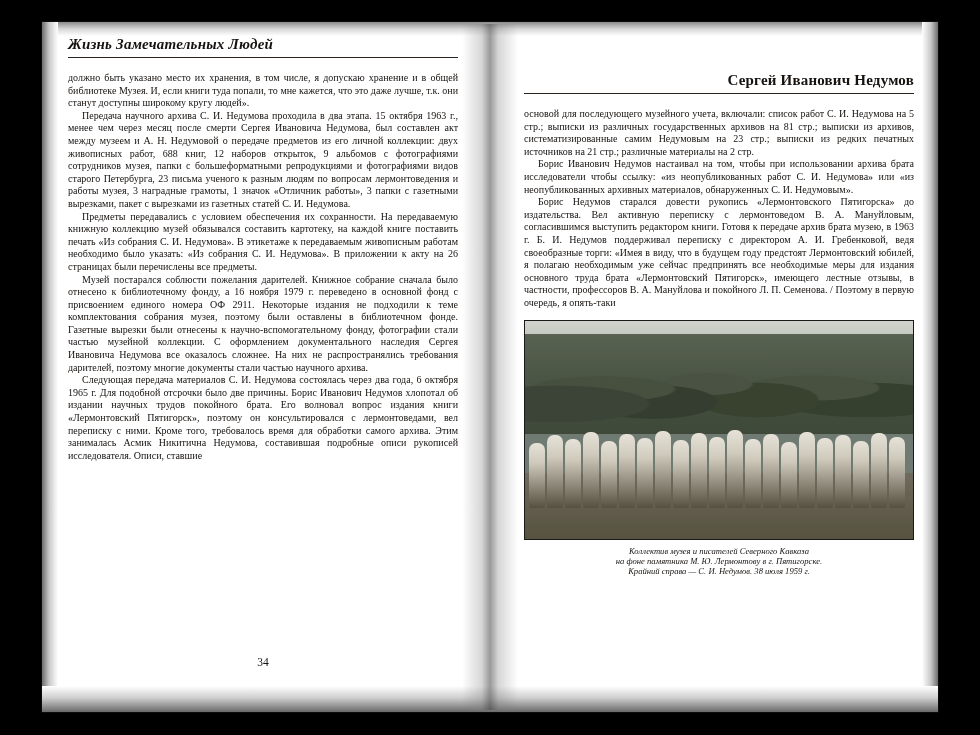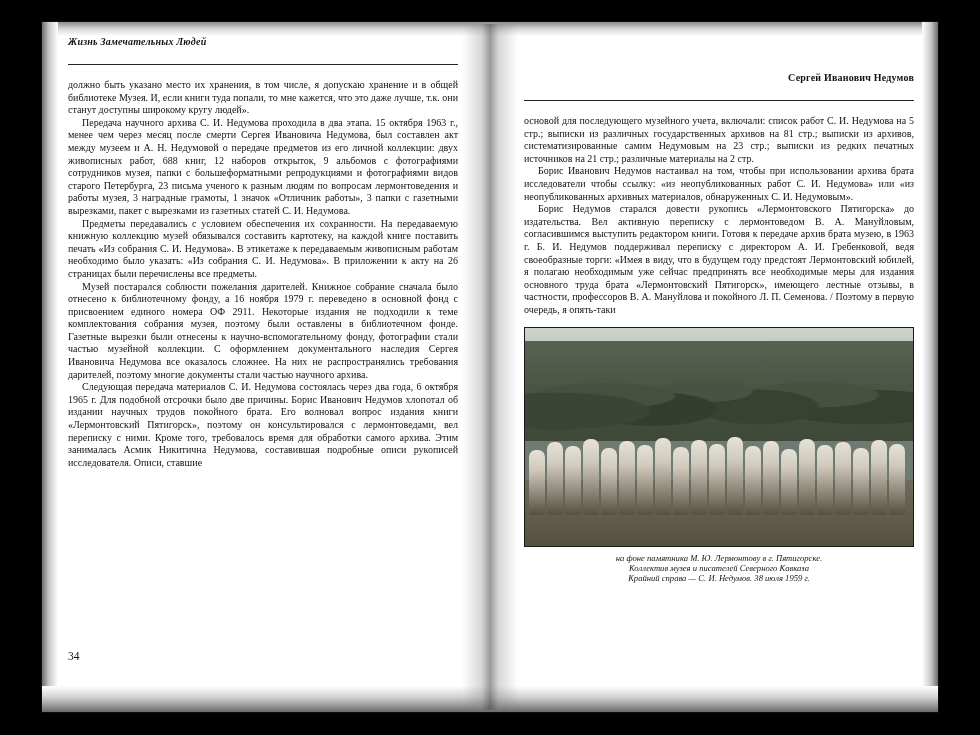--- a/index.html
+++ b/index.html
@@ -78,25 +78,25 @@
   .page {
     position: absolute;
     top: 36px;
     height: 646px;
     color: #16120f;
   }
   .page-left { left: 68px;  width: 390px; }
   .page-right { left: 524px; width: 390px; margin-top: 36px; }
 
   .running-head {
-    font-size: 10px;
+    font-size: 15px;
     font-style: italic;
     font-weight: bold;
     letter-spacing: 0.2px;
-    padding-bottom: 17px;
+    padding-bottom: 4px;
     border-bottom: 1.2px solid #2a2420;
     margin-bottom: 14px;
     white-space: nowrap;
   }
   .running-head.left { text-align: left; }
   .running-head.right { text-align: right; font-style: normal; }
 
   .col {
     font-size: 10px;
     line-height: 12.6px;
@@ -105,23 +105,23 @@
     hyphens: auto;
   }
   .col p {
     margin: 0;
     text-indent: 14px;
   }
   .col p.noindent { text-indent: 0; }
 
   .folio {
     position: absolute;
-    bottom: 20px;
+    bottom: 14px;
     width: 100%;
-    text-align: left;
+    text-align: center;
     font-size: 11.5px;
   }
 
   
   .photo-wrap {
     margin-top: 10px;
   }
   .photo {
     width: 388px;
     height: 218px;
@@ -223,22 +223,22 @@
           <span style="left:256px;height:63%;"></span>
           <span style="left:274px;height:73%;"></span>
           <span style="left:292px;height:67%;"></span>
           <span style="left:310px;height:70%;"></span>
           <span style="left:328px;height:64%;"></span>
           <span style="left:346px;height:72%;"></span>
           <span style="left:364px;height:68%;"></span>
         </div>
       </div>
       <div class="photo-caption">
+        <div>Коллектив музея и писателей Северного Кавказа</div>
         <div>на фоне памятника М. Ю. Лермонтову в г. Пятигорске.</div>
-        <div>Коллектив музея и писателей Северного Кавказа</div>
         <div class="line3">Крайний справа — С. И. Недумов. 38 июля 1959 г.</div>
       </div>
     </div>
 
   </div>
 
   <div class="gutter"></div>
 </div>
 
 </body></html>

